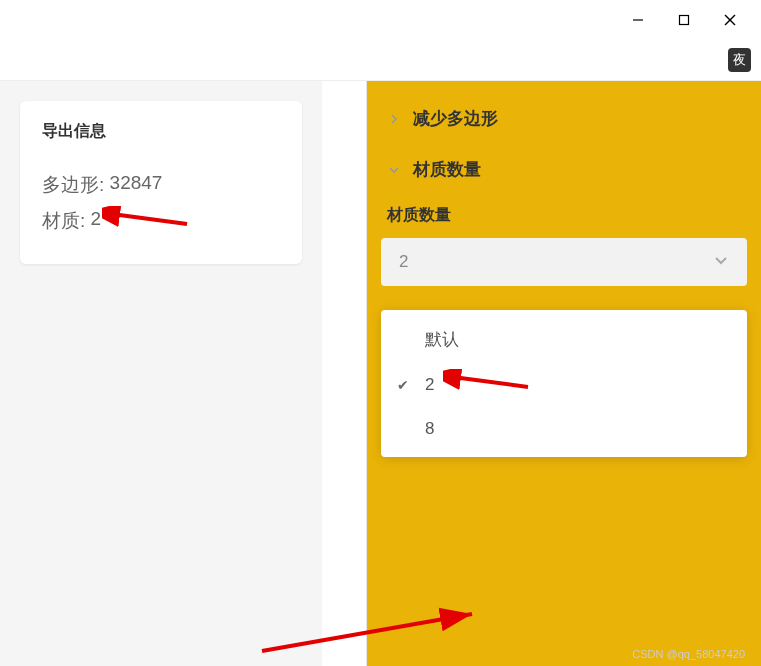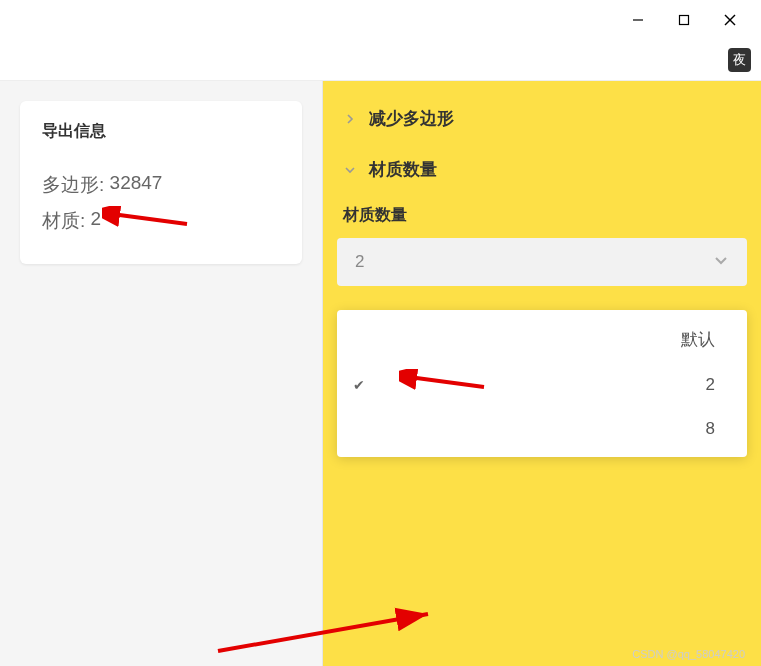--- a/index.html
+++ b/index.html
@@ -68,24 +68,25 @@
       margin-bottom: 30px;
     }
     .info-row {
       font-size: 19px;
       color: #666;
       margin-bottom: 10px;
       display: flex;
     }
     .right-panel {
       flex: 1;
-      background: #fde047;
+      background: #eab308;
       border-left: 1px solid #e5e5e5;
       padding: 12px 0 0 0;
       position: relative;
+      margin-left: 44px;
     }
     .accordion-header {
       display: flex;
       align-items: center;
       padding: 14px 20px;
       font-size: 17px;
       font-weight: bold;
       color: #333;
       gap: 12px;
     }
@@ -118,25 +119,24 @@
       margin: 24px 14px 0 14px;
       background: #fff;
       border-radius: 4px;
       box-shadow: 0 2px 12px rgba(0,0,0,0.15);
       padding: 6px 0;
       position: relative;
     }
     .dropdown-item {
       display: flex;
       align-items: center;
-      padding: 12px 32px 12px 44px;
+      padding: 12px 5px 12px 44px;
       font-size: 17px;
       color: #555;
       position: relative;
-      justify-content: flex-end;
     }
     .dropdown-item .check {
       position: absolute;
       left: 16px;
       color: #666;
       font-size: 14px;
     }
     .export-btn {
       margin: 14px 14px 0 14px;
       background: #0099ff;

